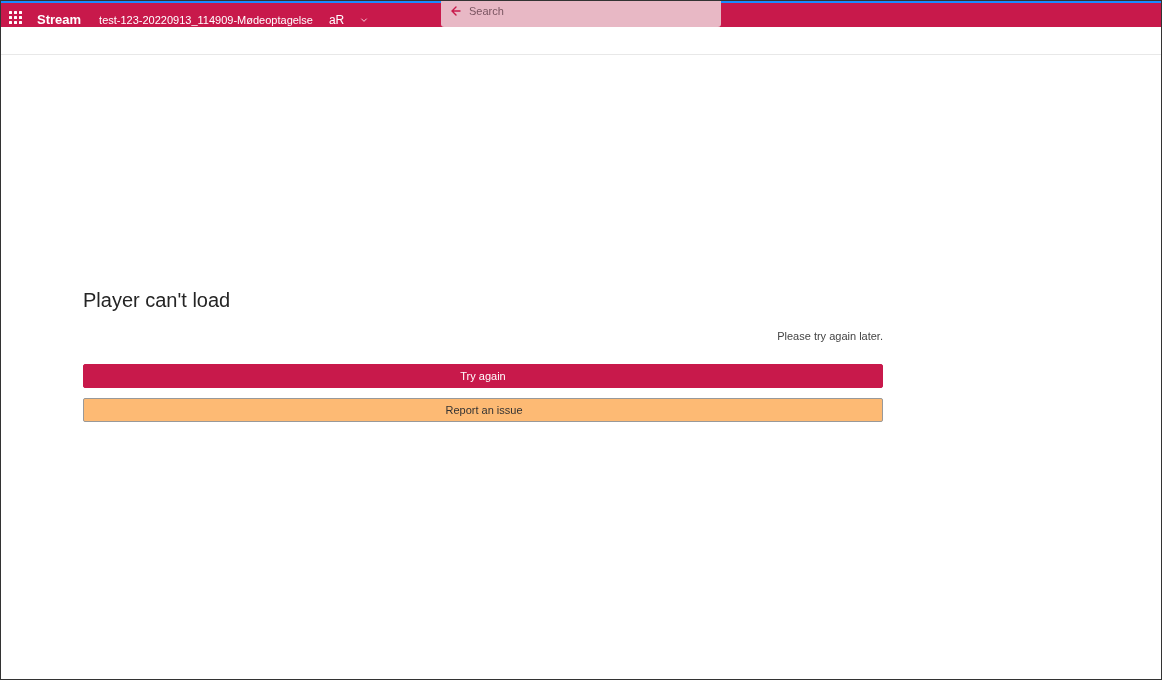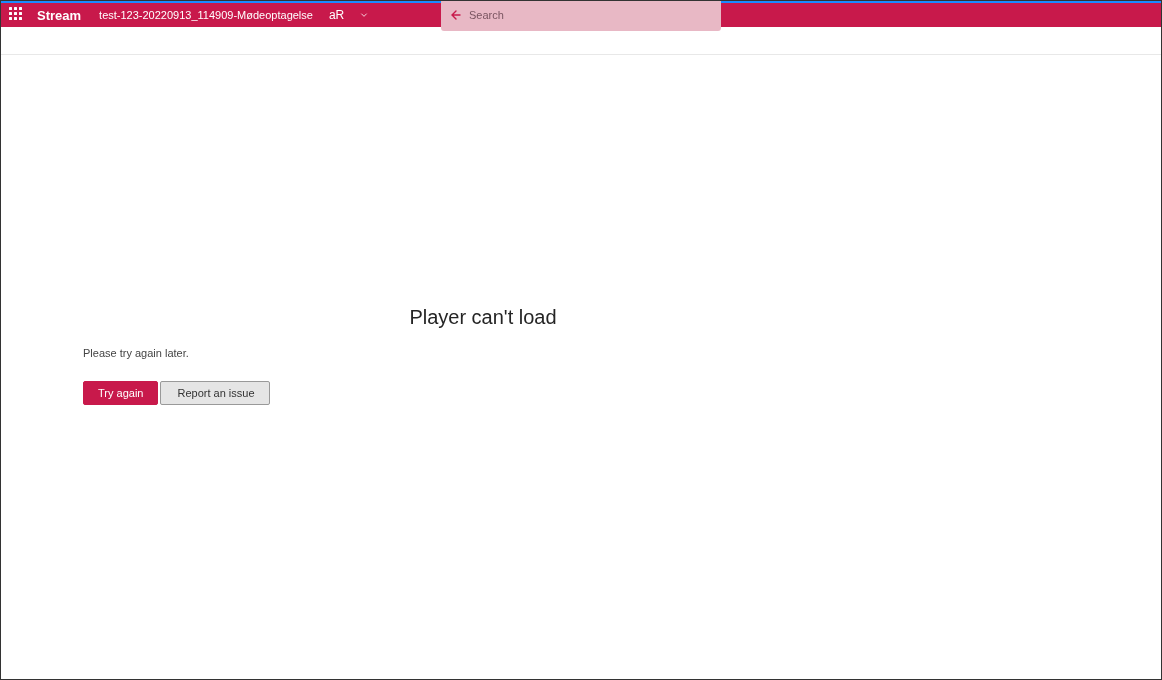--- a/index.html
+++ b/index.html
@@ -17,21 +17,21 @@
     }
     .top-accent {
       height: 2px;
       background: #1a8cff;
       width: 100%;
     }
     .header {
       height: 24px;
       background: #c8194b;
       display: flex;
-      align-items: center;
+      align-items: flex-end;
       color: #ffffff;
       padding: 0 8px;
       position: relative;
     }
     .waffle-icon {
       width: 16px;
       height: 16px;
       display: grid;
       grid-template-columns: repeat(3, 3px);
       grid-template-rows: repeat(3, 3px);
@@ -110,46 +110,47 @@
       height: calc(100% - 58px);
     }
     .error-block {
       max-width: 800px;
     }
     .error-title {
       font-size: 20px;
       font-weight: 400;
       color: #252525;
       margin-bottom: 18px;
-      text-align: center;
     }
     .error-subtitle {
       font-size: 11px;
       color: #444;
       margin-bottom: 22px;
+      text-align: right;
     }
     .button-row {
       display: flex;
-      gap: 2px;
+      gap: 10px;
       margin-bottom: 20px;
+      flex-direction: column;
     }
     .btn {
       font-size: 11px;
       padding: 5px 14px;
       border-radius: 2px;
       cursor: pointer;
       font-family: inherit;
     }
     .btn-primary {
       background: #c8194b;
       color: #ffffff;
       border: 1px solid #c8194b;
     }
     .btn-secondary {
-      background: #e5e5e5;
+      background: #fdba74;
       color: #333;
       border: 1px solid #999;
       padding-left: 16px;
     }
     .session-id {
       font-size: 11px;
       color: #444;
     }
   </style>
 </head>

